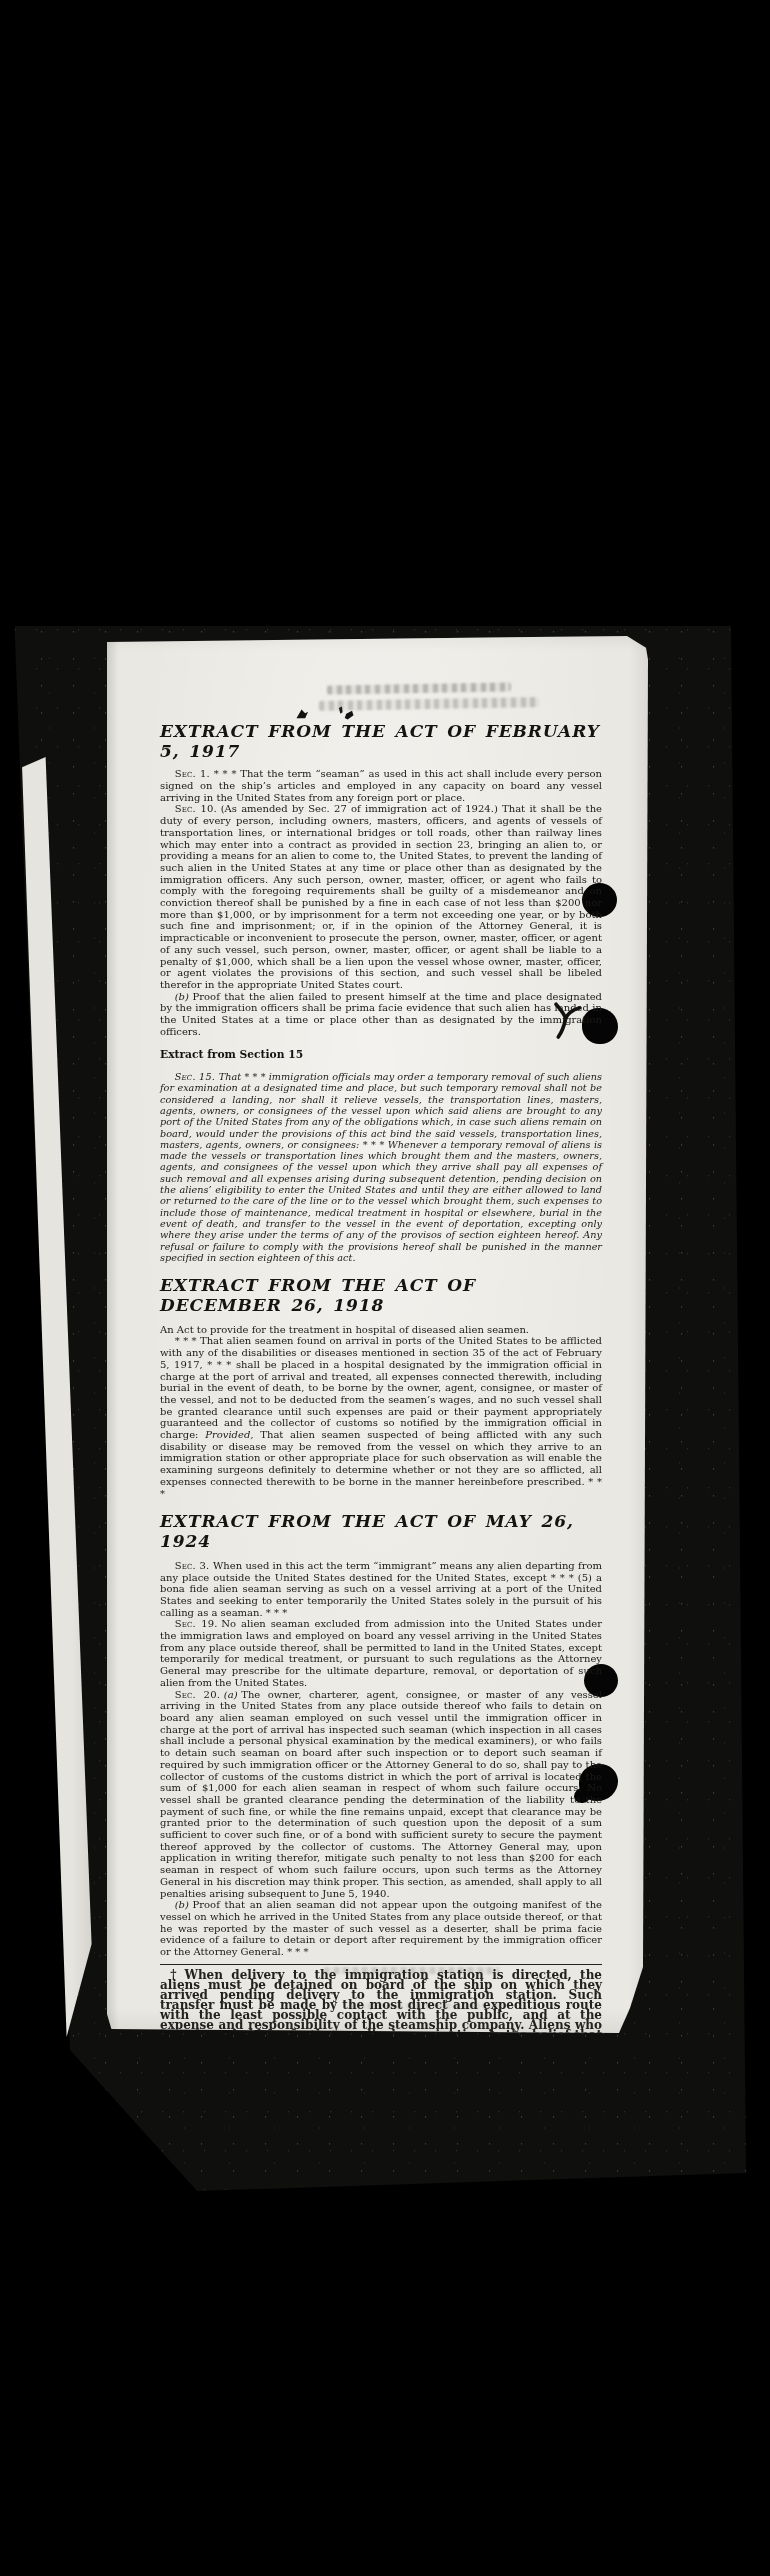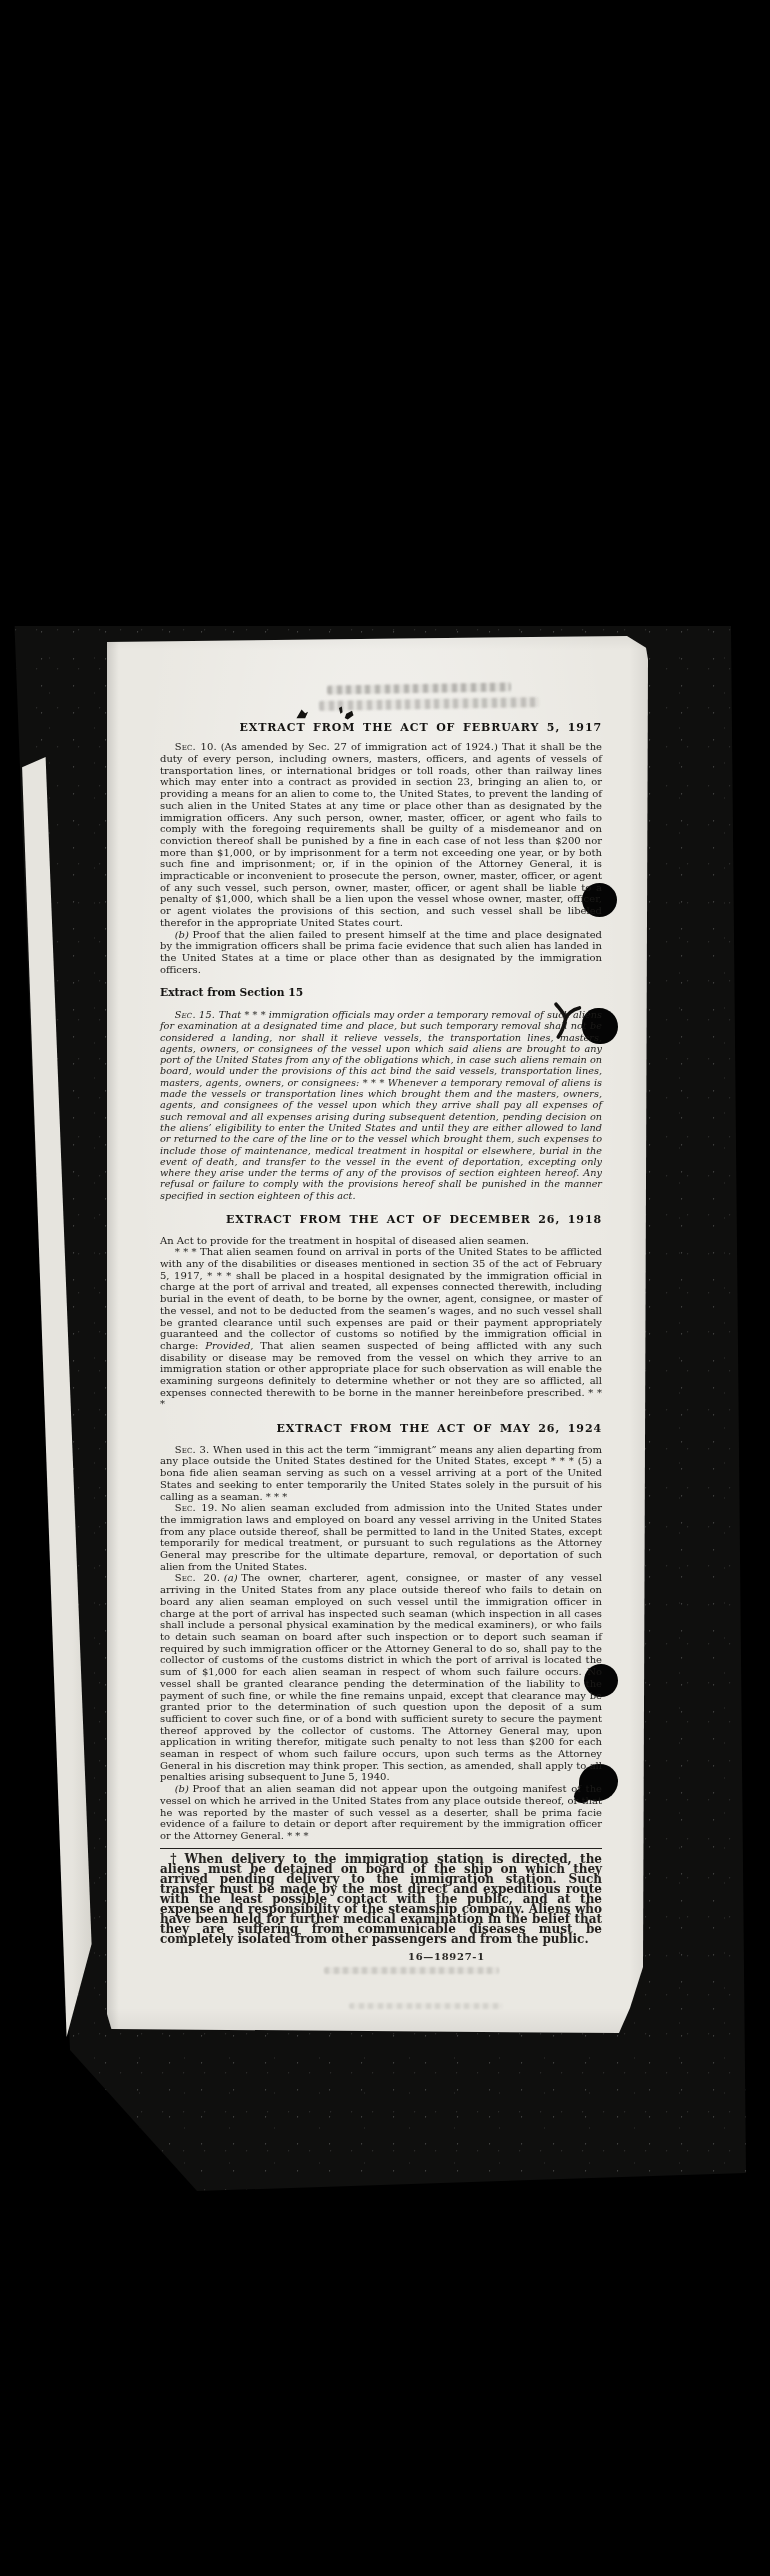--- a/index.html
+++ b/index.html
@@ -35,22 +35,22 @@
       linear-gradient(270deg, rgba(0,0,0,.07), transparent 19px),
       linear-gradient(0deg, rgba(0,0,0,.06), transparent 25px),
       linear-gradient(180deg, rgba(0,0,0,.05), transparent 14.7px);
     clip-path: polygon(0px 5.9px, 520px 0px, 539px 11.8px, 541px 23.5px, 536px 1331px,
                        523px 1372px, 512px 1397px, 4.4px 1393px, 0px 1378px);
     color:#1b1a18;
   }
 
   .column { position:absolute; left:53px; top:85px; width:442px; }
 
-  .h1 { font-weight:bold; font-size:11px; text-align:right; letter-spacing:0.9px;
-        word-spacing:2.9px; margin-bottom:7.3px; color:#151412; }
+  .h1 { font-weight:bold; font-size:17px; text-align:left; letter-spacing:0.9px;
+        word-spacing:2.9px; margin-bottom:7.3px; color:#151412;font-style:italic; }
   .h1.mid { margin-top:11.8px; margin-bottom:8.8px; }
   .sub { font-weight:bold; font-size:10.7px; text-align:left; margin:11px 0 9.6px 0; color:#151412; }
 
   .para { font-size:10px; line-height:11.7px; text-align:justify; text-indent:14.7px; }
   .para.noindent { text-indent:0; }
   .ital { font-style:italic; }
   .ipara { font-style:italic; font-size:9.7px; line-height:11.3px; text-align:justify; text-indent:14.7px; }
   .sc { font-variant:small-caps; letter-spacing:0.2px; }
   .lead { margin-right:3.7px; }
 
@@ -106,20 +106,21 @@
   <div class="blob b4"></div>
   <div class="blob b4t"></div>
 
   <div class="smudge s-bot1"></div>
   <div class="smudge s-bot2"></div>
 
   <div class="column">
 
     <div class="h1">EXTRACT FROM THE ACT OF FEBRUARY 5, 1917</div>
 
+    <p class="para"><span class="lead sc">Sec. 1.</span><span>* * *  That the term “seaman” as used in this act shall include every person signed on the ship’s articles and employed in any capacity on board any vessel arriving in the United States from any foreign port or place.</span></p>
 
     <p class="para"><span class="lead sc">Sec. 10.</span><span>(As amended by Sec. 27 of immigration act of 1924.)  That it shall be the duty of every person, including owners, masters, officers, and agents of vessels of transportation lines, or international bridges or toll roads, other than railway lines which may enter into a contract as provided in section 23, bringing an alien to, or providing a means for an alien to come to, the United States, to prevent the landing of such alien in the United States at any time or place other than as designated by the immigration officers.  Any such person, owner, master, officer, or agent who fails to comply with the foregoing requirements shall be guilty of a misdemeanor and on conviction thereof shall be punished by a fine in each case of not less than $200 nor more than $1,000, or by imprisonment for a term not exceeding one year, or by both such fine and imprisonment; or, if in the opinion of the Attorney General, it is impracticable or inconvenient to prosecute the person, owner, master, officer, or agent of any such vessel, such person, owner, master, officer, or agent shall be liable to a penalty of $1,000, which shall be a lien upon the vessel whose owner, master, officer, or agent violates the provisions of this section, and such vessel shall be libeled therefor in the appropriate United States court.</span></p>
 
     <p class="para"><span class="lead ital">(b)</span><span>Proof that the alien failed to present himself at the time and place designated by the immigration officers shall be prima facie evidence that such alien has landed in the United States at a time or place other than as designated by the immigration officers.</span></p>
 
     <div class="sub">Extract from Section 15</div>
 
     <p class="ipara"><span class="lead sc">Sec. 15.</span><span>That  * * *  immigration officials may order a temporary removal of such aliens for examination at a designated time and place, but such temporary removal shall not be considered a landing, nor shall it relieve vessels, the transportation lines, masters, agents, owners, or consignees of the vessel upon which said aliens are brought to any port of the United States from any of the obligations which, in case such aliens remain on board, would under the provisions of this act bind the said vessels, transportation lines, masters, agents, owners, or consignees:  * * *  Whenever a temporary removal of aliens is made the vessels or transportation lines which brought them and the masters, owners, agents, and consignees of the vessel upon which they arrive shall pay all expenses of such removal and all expenses arising during subsequent detention, pending decision on the aliens’ eligibility to enter the United States and until they are either allowed to land or returned to the care of the line or to the vessel which brought them, such expenses to include those of maintenance, medical treatment in hospital or elsewhere, burial in the event of death, and transfer to the vessel in the event of deportation, excepting only where they arise under the terms of any of the provisos of section eighteen hereof.  Any refusal or failure to comply with the provisions hereof shall be punished in the manner specified in section eighteen of this act.</span></p>
 
     <div class="h1 mid">EXTRACT FROM THE ACT OF DECEMBER 26, 1918</div>

